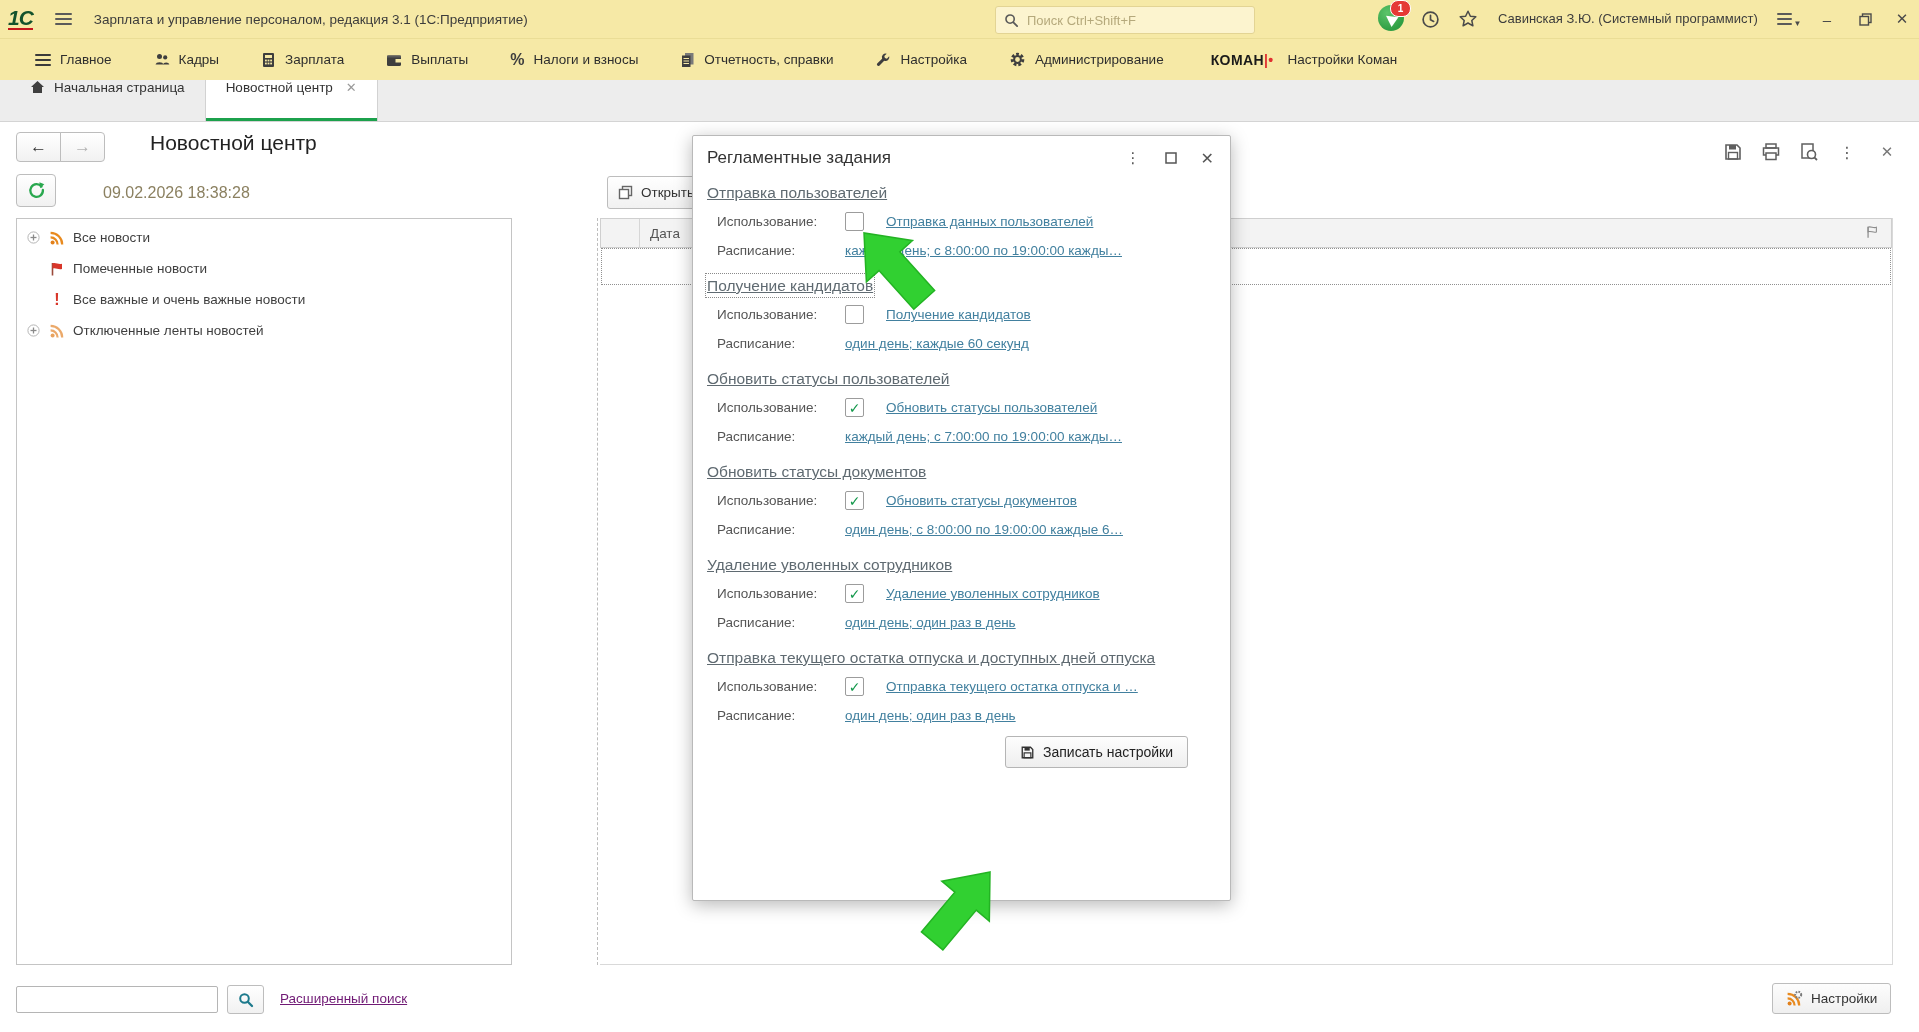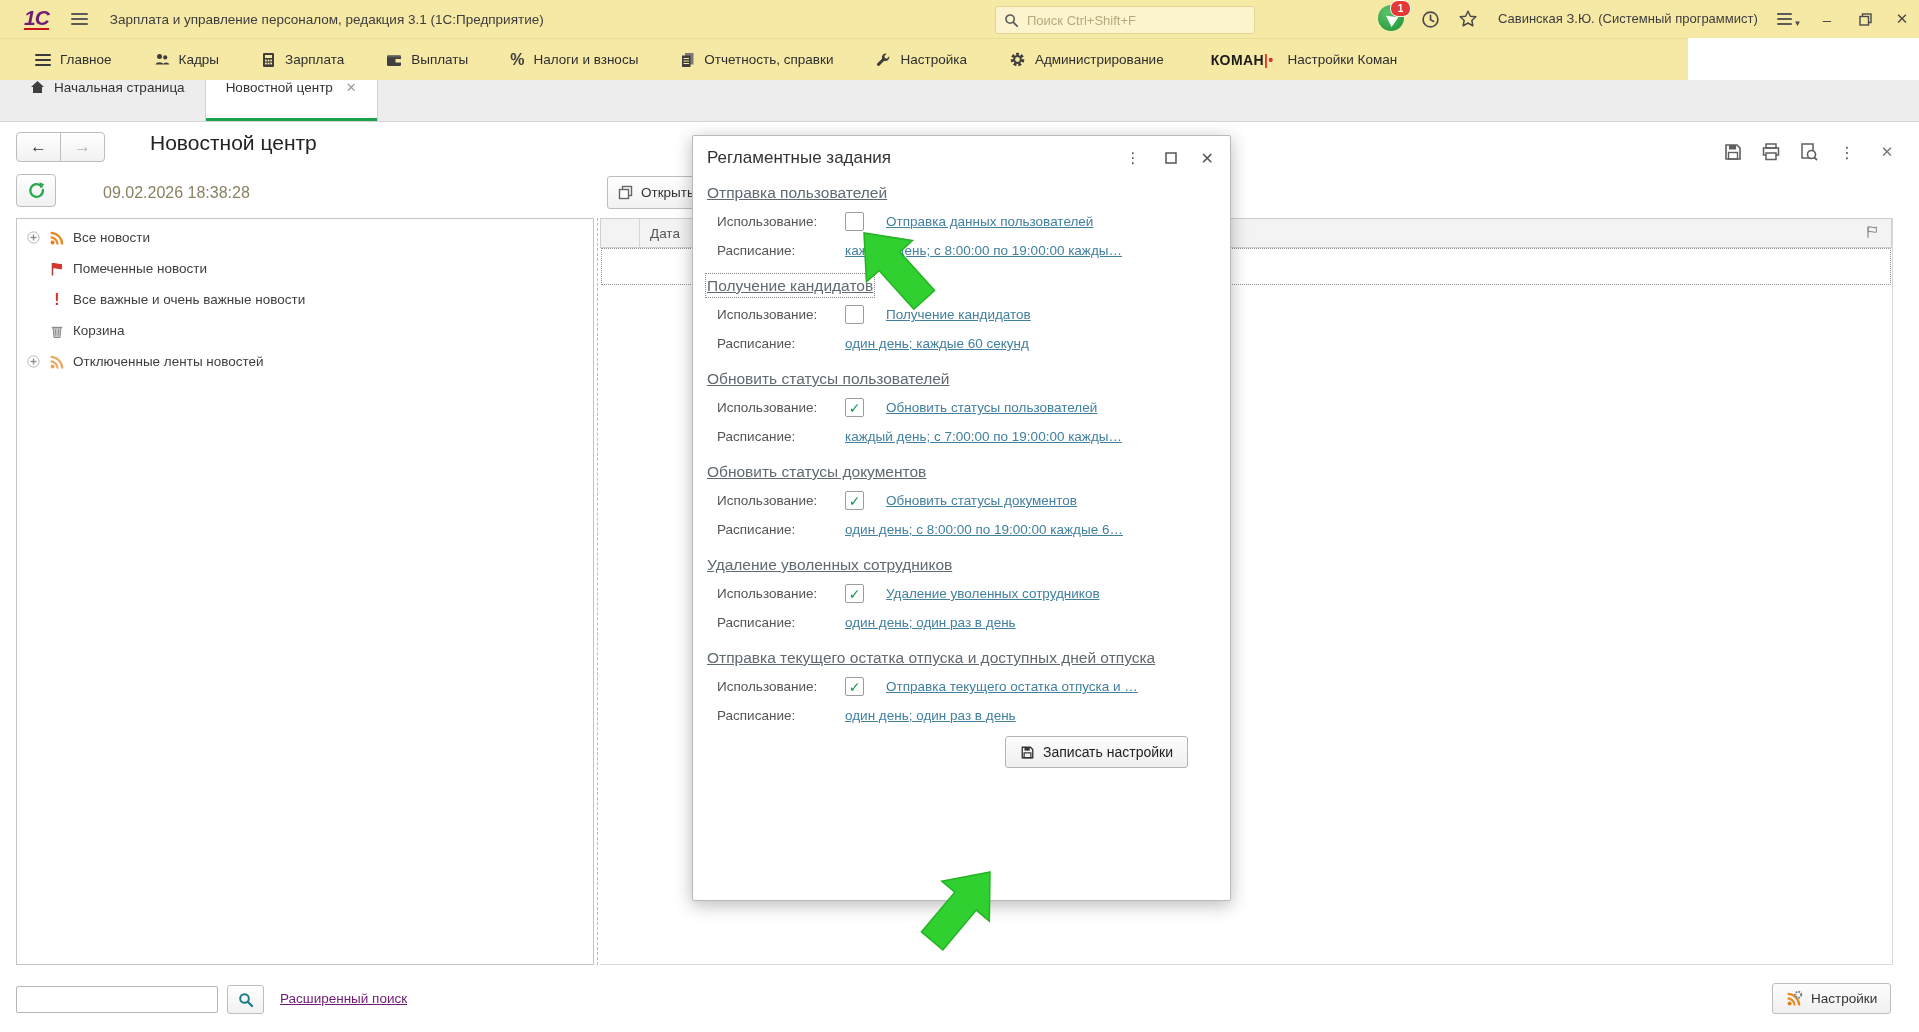--- a/index.html
+++ b/index.html
@@ -2,21 +2,21 @@
 <html><head>
 <meta charset="utf-8">
 <style>
   html,body{margin:0;padding:0;}
   body{font-family:"Liberation Sans","DejaVu Sans",sans-serif;background:#fff;}
   .app{position:relative;width:1919px;height:1032px;overflow:hidden;background:#fff;
        font-size:13.5px;color:#333;}
   
   .titlebar{position:absolute;left:0;top:0;width:1919px;height:38px;background:#f6e9a6;
             display:flex;align-items:center;}
-  .logo1c{margin-left:24px;font-weight:800;font-style:italic;font-size:21px;color:#701a75;
+  .logo1c{margin-left:8px;font-weight:800;font-style:italic;font-size:21px;color:#14532d;
           letter-spacing:-1px;border-bottom:2px solid #c4161c;line-height:20px;}
   .bars{display:inline-block;width:17px;}
   .bars i{display:block;height:2px;background:#5a5a5a;margin:3px 0;border-radius:1px;}
   .tb-burger{margin-left:22px;}
   .tb-title{margin-left:22px;font-size:13.5px;color:#3c3c3c;}
   .tb-search{position:absolute;left:995px;top:6px;width:242px;height:26px;background:#fcf4cf;
              border:1px solid #e3d494;border-radius:3px;display:flex;align-items:center;padding:0 8px;gap:6px;}
   .tb-search input{border:none;outline:none;background:transparent;font-size:13px;color:#6a6a6a;width:190px;}
   .tb-search input::placeholder{color:#b5a97c;}
   .tb-ico{position:absolute;top:5px;width:28px;height:28px;display:flex;align-items:center;justify-content:center;}
@@ -25,21 +25,21 @@
                    background:radial-gradient(circle at 35% 30%,#5cc46a,#2f9e44 70%);}
   .greenball .arr{position:absolute;left:7px;top:10px;width:0;height:0;border-top:6px solid transparent;
                   border-bottom:6px solid transparent;border-right:11px solid #fff;transform:rotate(35deg);}
   .badge{position:absolute;right:-3px;top:-3px;min-width:15px;height:15px;border-radius:8px;background:#e53935;
          color:#fff;font-size:10px;font-weight:bold;display:flex;align-items:center;justify-content:center;
          border:1px solid #fff;padding:0 2px;}
   .tb-user{position:absolute;left:1498px;top:11px;font-size:13px;color:#3c3c3c;white-space:nowrap;}
   .winglyph{position:absolute;top:4px;width:30px;height:30px;display:flex;align-items:center;
             justify-content:center;color:#4a4a4a;font-size:15px;}
   
-  .menubar{position:absolute;left:0;top:38px;width:1688px;height:42px;background:#f6e9a6;
+  .menubar{position:absolute;left:0;top:38px;width:1919px;height:42px;background:#f6e9a6;
            border-top:1px solid #eadd96;display:flex;align-items:center;padding-left:14px;box-sizing:border-box;}
   .m-item{display:flex;align-items:center;gap:9px;padding:0 21px;font-size:13.5px;color:#2e2e2e;height:100%;}
   .m-item svg{flex:none;}
   .brand{font-weight:800;font-size:14px;color:#1a1a1a;letter-spacing:.4px;margin-left:26px;white-space:nowrap;}
   .brand .rd{color:#e03030;font-weight:800;}
   .brand-extra{margin-left:14px;color:#2e2e2e;}
   
   .tabbar{position:absolute;left:0;top:80px;width:1919px;height:42px;background:#ededed;
           border-bottom:1px solid #d4d4d4;display:flex;align-items:stretch;padding-left:10px;box-sizing:border-box;}
   .tab{display:flex;align-items:flex-start;gap:9px;padding:0 20px;font-size:13.5px;color:#333;}
@@ -50,21 +50,21 @@
   .navbtn{position:absolute;top:132px;width:45px;height:30px;background:linear-gradient(#fff,#f1f1f1);
           border:1px solid #bdbdbd;display:flex;align-items:center;justify-content:center;font-size:17px;box-sizing:border-box;}
   .navback{left:16px;border-radius:4px 0 0 4px;color:#333;}
   .navfwd{left:60px;border-radius:0 4px 4px 0;color:#b3b3b3;}
   .pagetitle{position:absolute;left:150px;top:131px;font-size:21px;font-weight:500;color:#222;}
   .refreshbtn{position:absolute;left:16px;top:174px;width:40px;height:33px;background:linear-gradient(#fff,#f1f1f1);
               border:1px solid #bdbdbd;border-radius:4px;display:flex;align-items:center;justify-content:center;box-sizing:border-box;}
   .stamp{position:absolute;left:103px;top:184px;font-size:16px;color:#8b8060;}
   .rtool{position:absolute;top:139px;width:30px;height:26px;display:flex;align-items:center;justify-content:center;color:#5f5f5f;}
   
-  .tree{position:absolute;left:16px;top:218px;width:578px;height:747px;border:1px solid #c4c4c4;
+  .tree{position:absolute;left:16px;top:218px;width:496px;height:747px;border:1px solid #c4c4c4;
         background:#fff;box-sizing:border-box;padding-top:3px;}
   .trow{display:flex;align-items:center;height:31px;gap:8px;padding-left:8px;color:#3f3f3f;font-size:13.5px;}
   .trow.sel{background:#fbdf92;}
   .spacer16{width:16px;flex:none;display:flex;justify-content:center;}
   .splitter{position:absolute;left:597px;top:218px;height:747px;border-left:1px dashed #bdbdbd;}
   
   .openbtn{position:absolute;left:607px;top:176px;height:31px;padding:0 14px 0 10px;background:linear-gradient(#fff,#f1f1f1);
            border:1px solid #bdbdbd;border-radius:3px;display:flex;align-items:center;gap:8px;font-size:13.5px;color:#333;}
   .listpanel{position:absolute;left:600px;top:218px;width:1293px;height:747px;border-right:1px solid #d9d9d9;
              border-bottom:1px solid #d9d9d9;box-sizing:border-box;background:#fff;}
@@ -307,30 +307,20 @@
           <path d="M3.5 2.5c3-1.5 6 1.5 9.5.2V8c-3.5 1.3-6.5-1.7-9.5-.2z" fill="#d8362a"></path>
         </svg>
       <span>Помеченные новости</span>
     </div>
     <div class="trow">
       <span class="spacer16"></span>
       <span style="width:16px;text-align:center;color:#d8362a;font-weight:bold;font-size:16px;">!</span>
       <span>Все важные и очень важные новости</span>
     </div>
     <div class="trow">
-      <span class="spacer16"></span>
-      <svg width="16" height="16" viewBox="0 0 16 16">
-          <path d="M4 4.5h8L11 14.5H5z" fill="#c9c9c9" stroke="#8a8a8a"></path>
-          <line x1="2.8" y1="4.5" x2="13.2" y2="4.5" stroke="#8a8a8a" stroke-width="1.4"></line>
-          <line x1="6.5" y1="6.5" x2="6.8" y2="12.5" stroke="#8a8a8a"></line>
-          <line x1="9.5" y1="6.5" x2="9.2" y2="12.5" stroke="#8a8a8a"></line>
-        </svg>
-      <span>Корзина</span>
-    </div>
-    <div class="trow">
       <span class="spacer16">
         <svg width="13" height="13" viewBox="0 0 13 13">
             <circle cx="6.5" cy="6.5" r="5.6" fill="#fff" stroke="#b5b5b5"></circle>
             <line x1="3.5" y1="6.5" x2="9.5" y2="6.5" stroke="#8a8a8a" stroke-width="1.3"></line>
             <line x1="6.5" y1="3.5" x2="6.5" y2="9.5" stroke="#8a8a8a" stroke-width="1.3"></line>
           </svg>
       </span>
       <svg width="16" height="16" viewBox="0 0 16 16">
           <circle cx="3.6" cy="12.4" r="2" fill="#e8a25e"></circle>
           <path d="M1.6 7.4a7 7 0 0 1 7 7" stroke="#eba96a" stroke-width="2.2" fill="none"></path>

